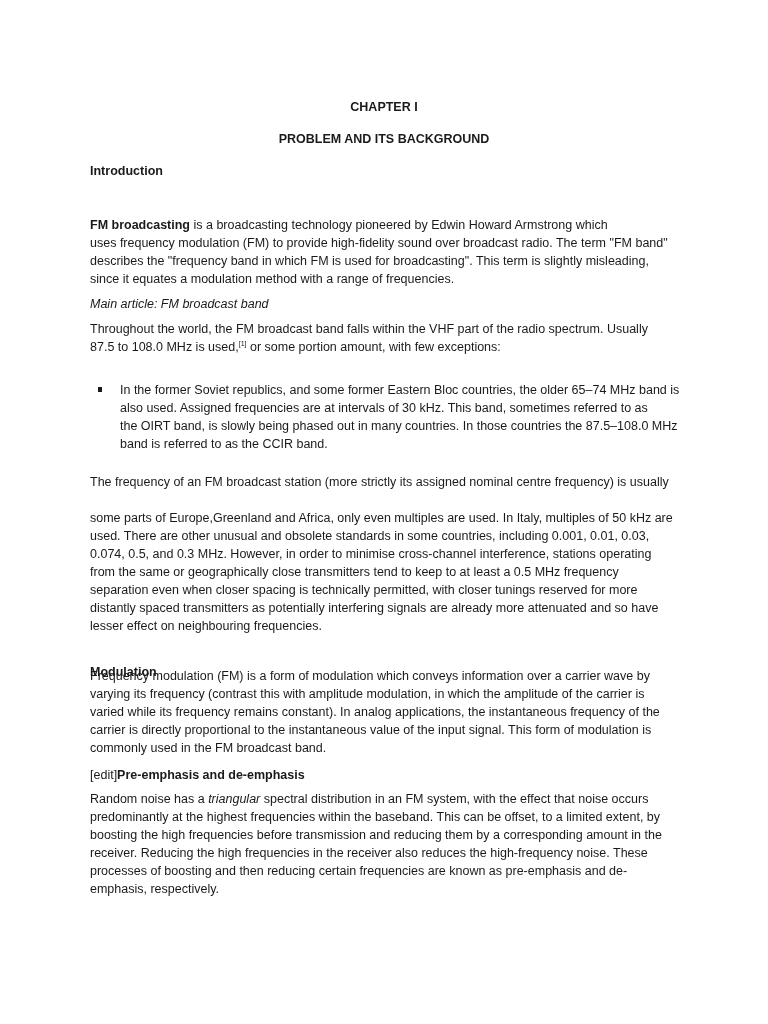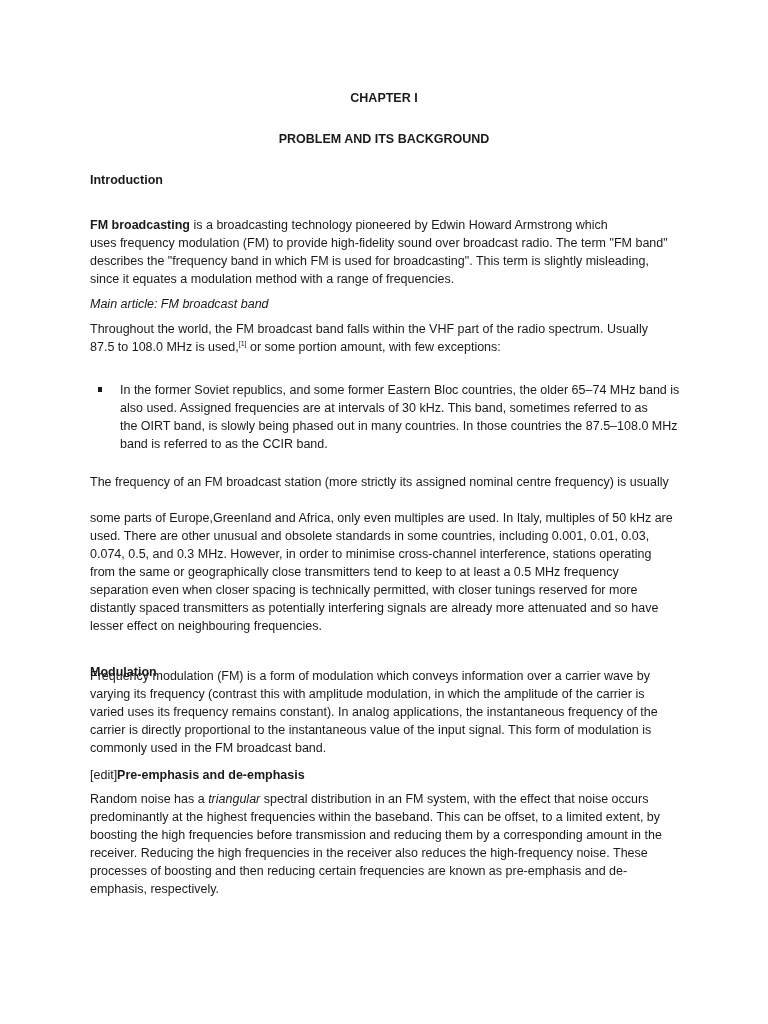--- a/index.html
+++ b/index.html
@@ -6,40 +6,40 @@
   body {
     width: 768px; height: 1024px; overflow: hidden; position: relative;
     font-family: "Liberation Sans", sans-serif; color: #1a1a1a;
     font-size: 12.5px; line-height: 18px;
   }
   .page { position: absolute; left: 90px; top: 0; width: 600px; }
   .center-title {
     position: absolute; left: 0; width: 588px; text-align: center;
     font-weight: bold; font-size: 12.5px;
   }
-  #chapter { top: 89px; }
+  #chapter { top: 98px; }
   #subtitle { top: 130px; }
   .block { position: absolute; left: 0; width: 600px; margin: 0; }
   .h { font-weight: bold; }
   p { margin: 0; }
   ul.bullets { list-style: none; margin: 6px; padding: 0; }
   ul.bullets li { position: relative; padding-left: 24px; }
   ul.bullets li .bullet {
     position: absolute; left: 2px; top: 6px; width: 4px; height: 5px; background: #1a1a1a;
   }
   sup { font-size: 7px; line-height: 0; vertical-align: 5px; }
 </style>
 </head>
 <body>
 
 <div class="page">
   <div class="center-title" id="chapter">CHAPTER I</div>
   <div class="center-title" id="subtitle">PROBLEM AND ITS BACKGROUND</div>
 
-  <div class="block h" style="top:171px">Introduction</div>
+  <div class="block h" style="top:162px">Introduction</div>
 
   <p class="block" style="top:216px">
     <b>FM broadcasting</b><span> is a broadcasting technology pioneered by Edwin Howard Armstrong which</span><br>
     <span>uses frequency modulation (FM) to provide high-fidelity sound over broadcast radio. The term "FM band"</span><br>
     <span>describes the "frequency band in which FM is used for broadcasting". This term is slightly misleading,</span><br>
     <span>since it equates a modulation method with a range of frequencies.</span>
   </p>
 
   <p class="block" style="top:295px; font-style:italic">Main article: FM broadcast band</p>
 
@@ -68,21 +68,21 @@
     <span>separation even when closer spacing is technically permitted, with closer tunings reserved for more</span><br>
     <span>distantly spaced transmitters as potentially interfering signals are already more attenuated and so have</span><br>
     <span>lesser effect on neighbouring frequencies.</span>
   </p>
 
   <div class="block h" style="top:663px">Modulation</div>
 
   <p class="block" style="top:667px">
     <span>Frequency modulation (FM) is a form of modulation which conveys information over a carrier wave by</span><br>
     <span>varying its frequency (contrast this with amplitude modulation, in which the amplitude of the carrier is</span><br>
-    <span>varied uses its frequency remains constant). In analog applications, the instantaneous frequency of the</span><br>
+    <span>varied while its frequency remains constant). In analog applications, the instantaneous frequency of the</span><br>
     <span>carrier is directly proportional to the instantaneous value of the input signal. This form of modulation is</span><br>
     <span>commonly used in the FM broadcast band.</span>
   </p>
 
   <div class="block" style="top:766px">
     <span>[edit]</span><b>Pre-emphasis and de-emphasis</b>
   </div>
 
   <p class="block" style="top:790px">
     <span>Random noise has a </span><i>triangular</i><span> spectral distribution in an FM system, with the effect that noise occurs</span><br>

